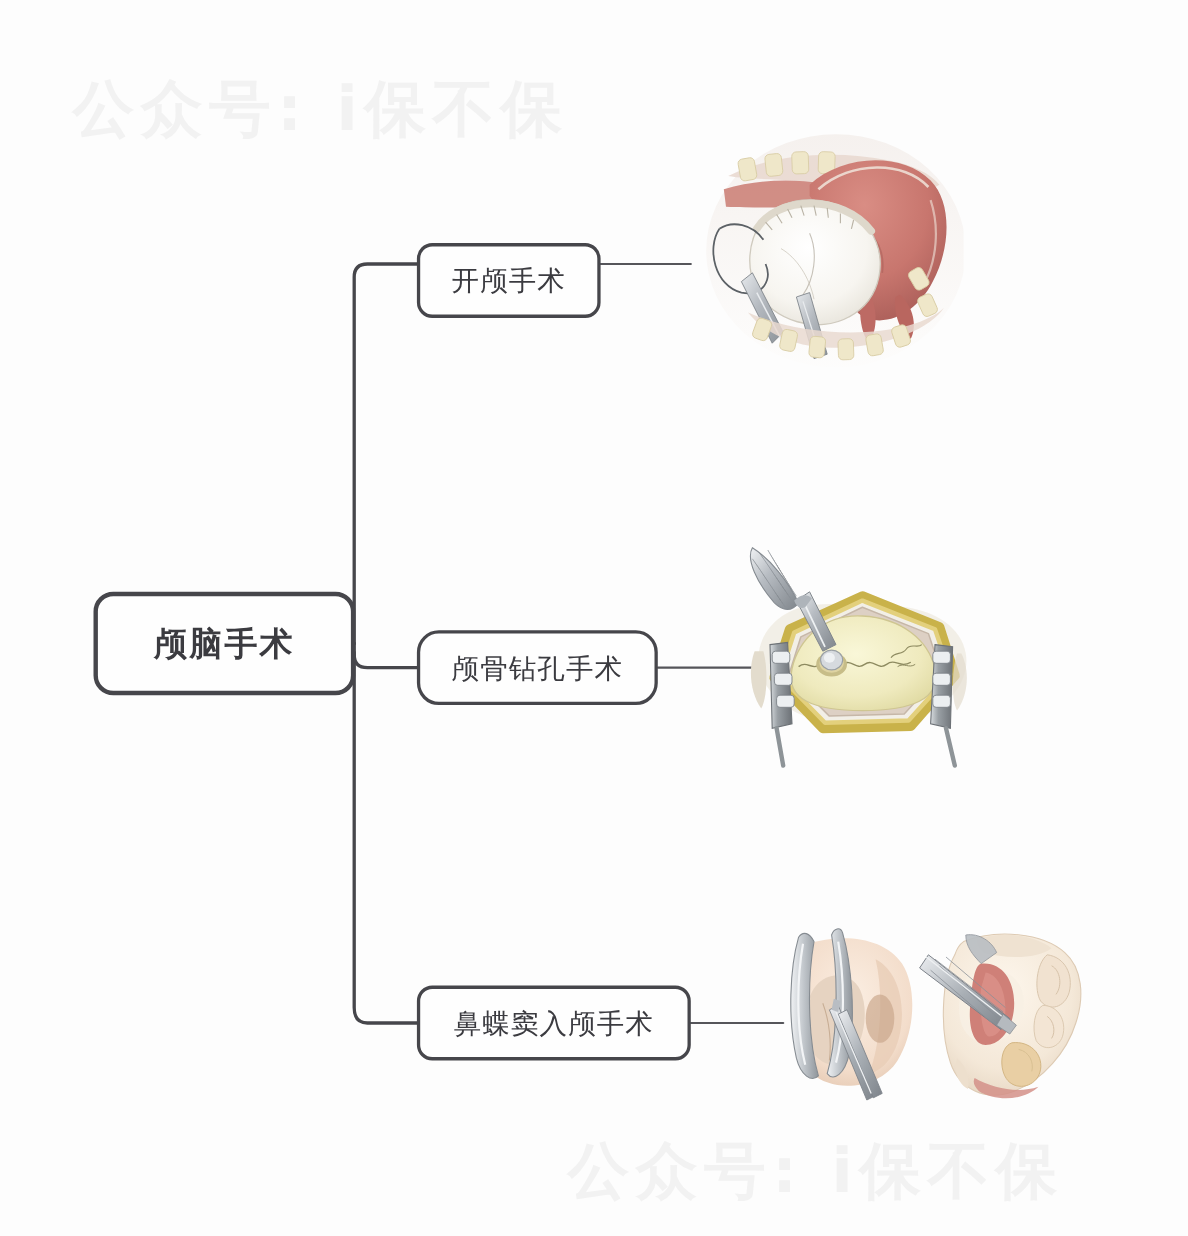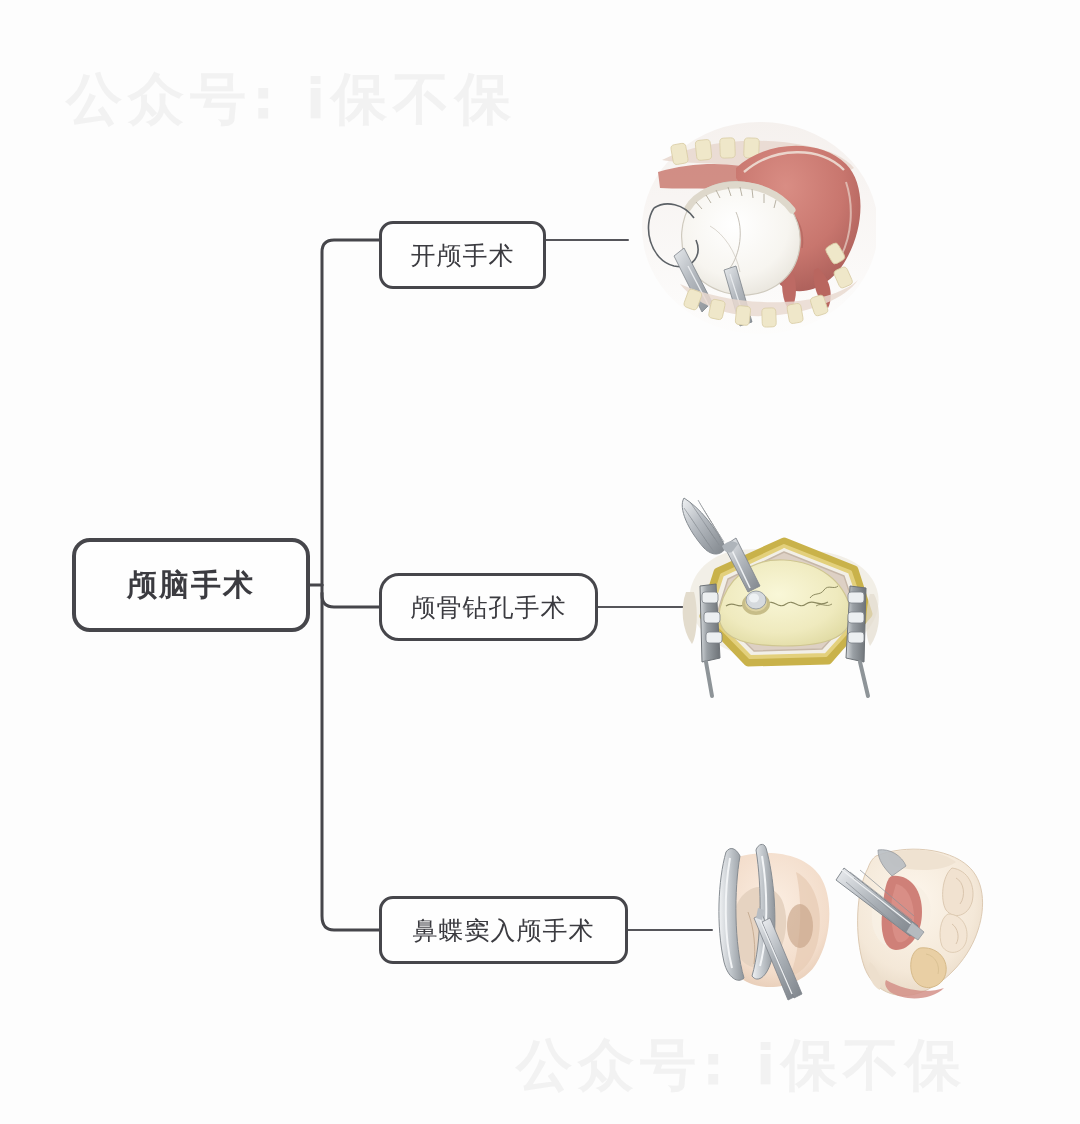--- a/index.html
+++ b/index.html
@@ -34,21 +34,21 @@
     box-sizing:border-box;
     background:#fefefe;
     border:3px solid #46464b;
     border-radius:14px;
     display:flex;align-items:center;justify-content:center;
     color:#3b3b40;
     white-space:nowrap;
     font-family:"DejaVu Sans","Liberation Sans",sans-serif;
   }
   .node-root{
-    left:72px;top:538px;width:238px;height:94px;
+    left:85px;top:538px;width:238px;height:94px;
     border-width:4px;border-radius:18px;
     font-size:30px;font-weight:700;letter-spacing:2px;
   }
   .node-branch{font-size:25px;font-weight:400;letter-spacing:1px;}
   #node-b0{left:379px;top:206px;width:167px;height:68px;margin-top:15px;}
   #node-b1{left:379px;top:573px;width:219px;height:68px;border-radius:20px;}
   #node-b2{left:379px;top:896px;width:249px;height:68px;}
 
   
   .illus{position:absolute;}

